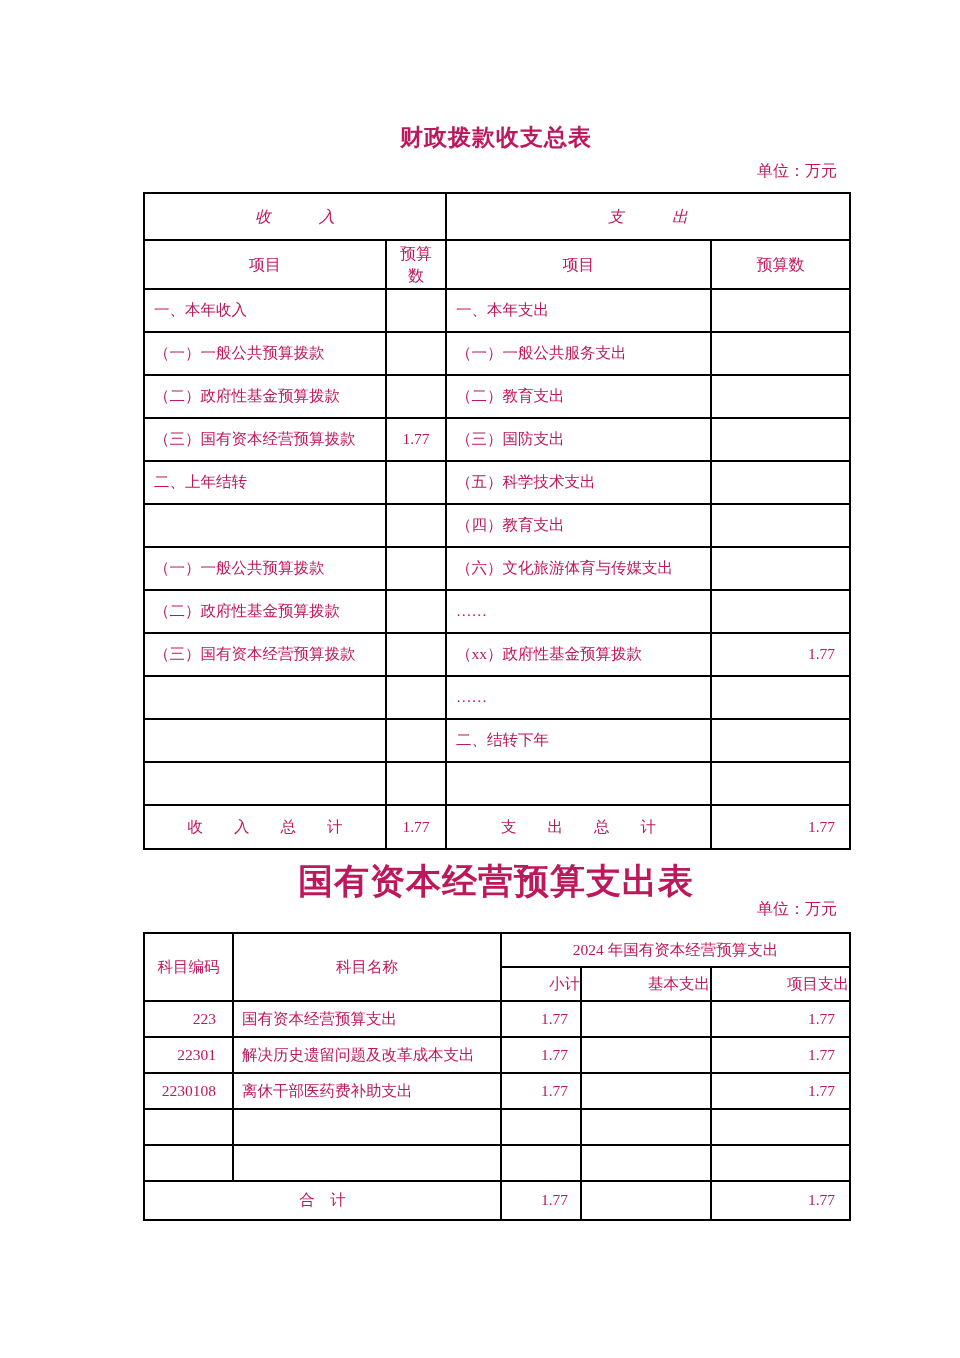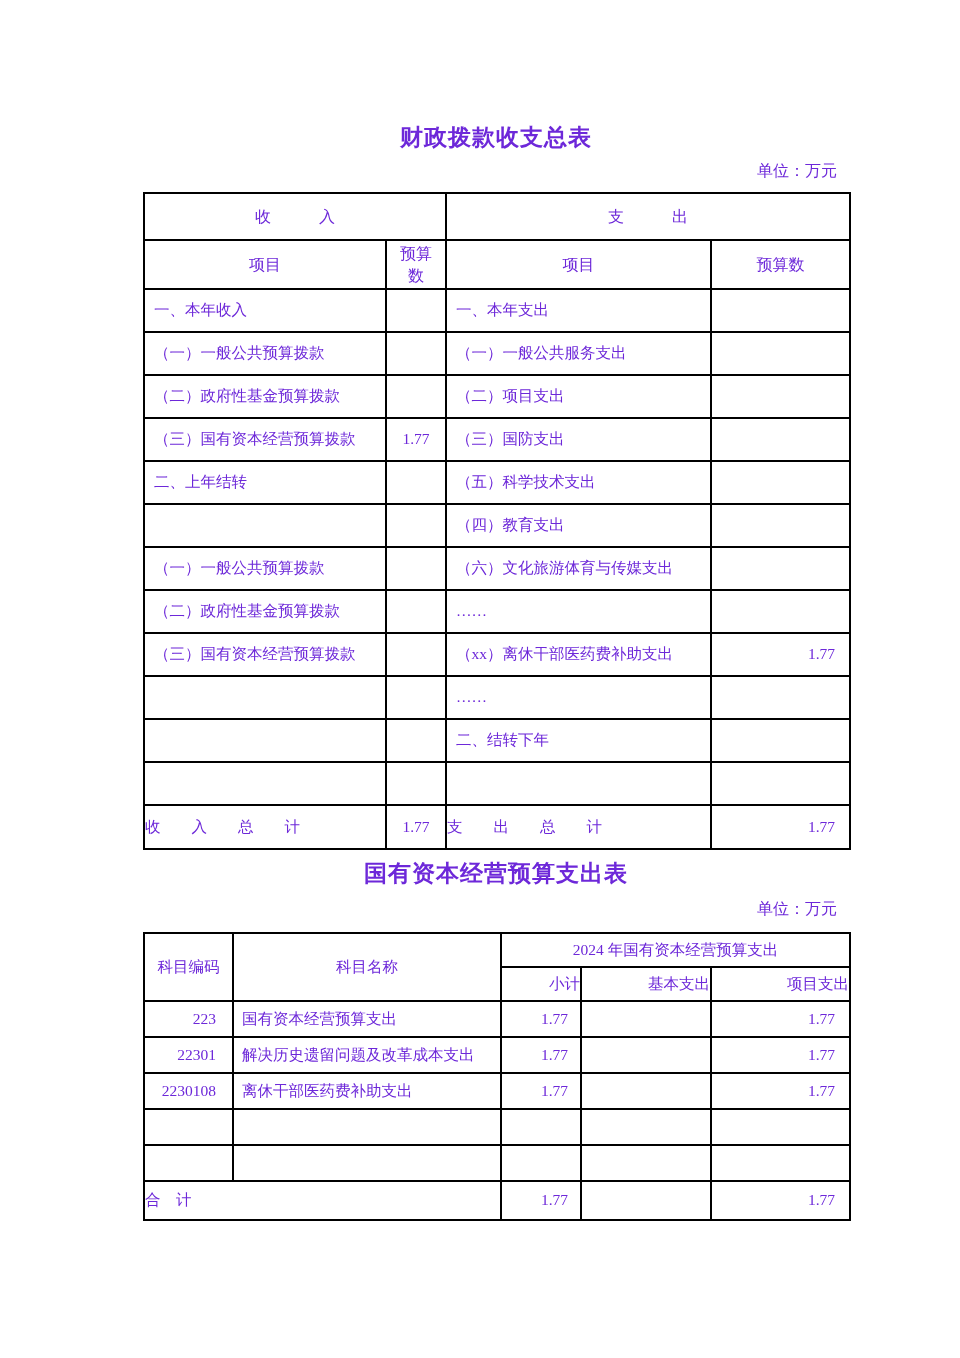--- a/index.html
+++ b/index.html
@@ -1,32 +1,32 @@
 <!DOCTYPE html>
 <html><head>
 <meta charset="utf-8">
 <style>
   html,body{margin:0;padding:0;background:#fff;}
   .page{
     position:relative;
     width:960px;height:1358px;
     background:#ffffff;
     font-family:"Liberation Serif","DejaVu Serif",serif;
-    color:#6d28d9;
+    color:#be185d;
     overflow:hidden;
   }
   .doc-title{
     position:absolute;left:143px;width:706px;
     text-align:center;
     font-family:"Liberation Sans","DejaVu Sans",sans-serif;
     font-weight:bold;
     letter-spacing:1px;
   }
   .t1-title{top:122px;font-size:23px;}
-  .t2-title{top:858px;font-size:23px;}
+  .t2-title{top:858px;font-size:35px;}
   .unit-line{
     position:absolute;left:143px;width:694px;
     text-align:right;font-size:16px;
   }
   .t1-unit{top:161px;}
   .t2-unit{top:899px;}
   table{
     position:absolute;left:143px;
     border-collapse:collapse;table-layout:fixed;
     background:#fff;
@@ -35,28 +35,28 @@
   #table2{top:932px;width:706px;}
   td{
     border:2px solid #000;
     font-size:15.5px;
     padding:0;
     vertical-align:middle;
     overflow:hidden;
     line-height:1.35;
   }
   
-  #table1 tr.hdr1 td{height:45px;text-align:center;font-size:16px;}
+  #table1 tr.hdr1 td{height:45px;text-align:center;font-size:16px;font-style:italic;}
   #table1 tr.hdr2 td{height:47px;text-align:center;font-size:16px;}
   #table1 tr.data td{height:41px;}
   #table1 tr.total td{height:42px;}
   td.lbl{text-align:left;padding-left:9px;padding-right:16px;}
   td.num-c{text-align:center;}
   td.num-r{text-align:right;padding-right:14px;}
-  td.ctr{}
+  td.ctr{text-align:center;}
   #table1 td.budget-narrow{padding-left:7px;padding-right:7px;text-align:center;}
   
   #table2 tr.hdr1 td{height:32px;text-align:center;}
   #table2 tr.hdr2 td{height:32px;text-align:right;}
   #table2 tr.data td{height:34px;}
   #table2 tr.total td{height:37px;margin-left:40px;}
   td.code-r{text-align:right;padding-right:16px;}
   td.name-l{text-align:left;padding-left:8px;padding-right:4px;}
   td.sub-r{text-align:right;padding-right:12px;}
 </style>
@@ -94,21 +94,21 @@
       </tr>
       <tr class="data">
         <td class="lbl">（一）一般公共预算拨款</td>
         <td class="num-c"></td>
         <td class="lbl">（一）一般公共服务支出</td>
         <td class="num-r"></td>
       </tr>
       <tr class="data">
         <td class="lbl">（二）政府性基金预算拨款</td>
         <td class="num-c"></td>
-        <td class="lbl">（二）项目支出</td>
+        <td class="lbl">（二）教育支出</td>
         <td class="num-r"></td>
       </tr>
       <tr class="data">
         <td class="lbl">（三）国有资本经营预算拨款</td>
         <td class="num-c">1.77</td>
         <td class="lbl">（三）国防支出</td>
         <td class="num-r"></td>
       </tr>
       <tr class="data">
         <td class="lbl">二、上年结转</td>
@@ -130,21 +130,21 @@
       </tr>
       <tr class="data">
         <td class="lbl">（二）政府性基金预算拨款</td>
         <td class="num-c"></td>
         <td class="lbl">……</td>
         <td class="num-r"></td>
       </tr>
       <tr class="data">
         <td class="lbl">（三）国有资本经营预算拨款</td>
         <td class="num-c"></td>
-        <td class="lbl">（xx）离休干部医药费补助支出</td>
+        <td class="lbl">（xx）政府性基金预算拨款</td>
         <td class="num-r">1.77</td>
       </tr>
       <tr class="data">
         <td class="lbl"></td>
         <td class="num-c"></td>
         <td class="lbl">……</td>
         <td class="num-r"></td>
       </tr>
       <tr class="data">
         <td class="lbl"></td>

